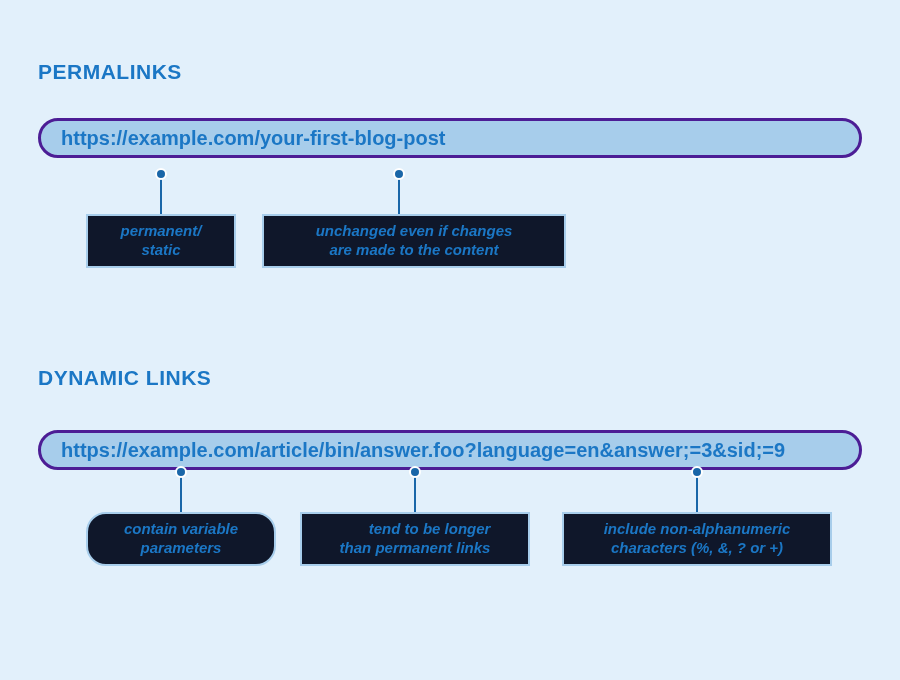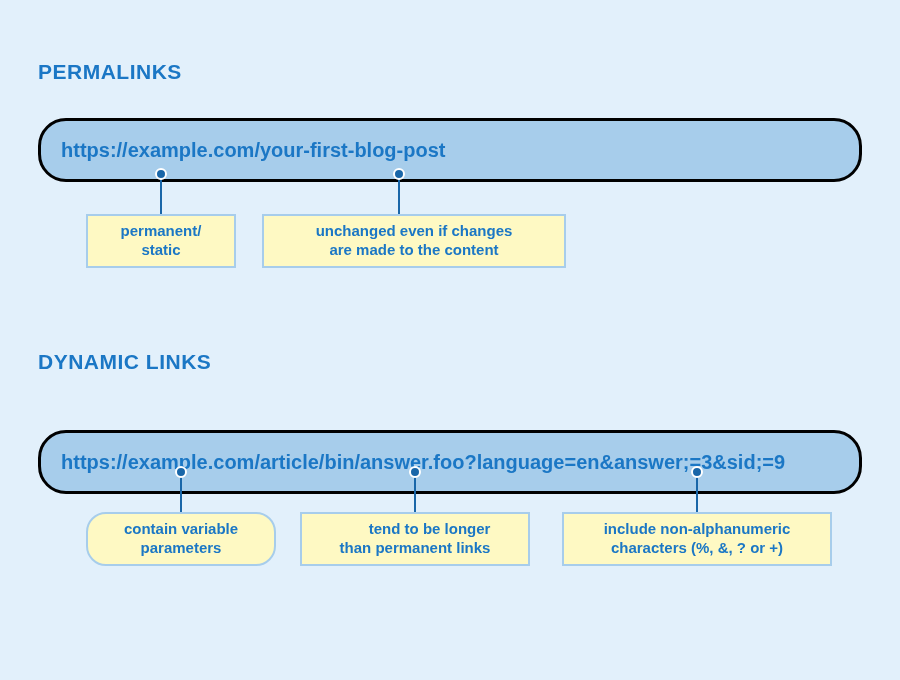--- a/index.html
+++ b/index.html
@@ -14,43 +14,44 @@
   .section-title {
     position: absolute;
     font-size: 21px;
     font-weight: 700;
     letter-spacing: 0.5px;
     color: #1b77c5;
   }
   .url-pill {
     position: absolute;
     background: #a7cdeb;
-    border: 3px solid #000000;
+    border: 3px solid #4c1d95;
     border-radius: 28px;
     display: flex;
     align-items: center;
     padding: 0 20px;
     font-size: 20px;
     font-weight: 700;
     color: #1b77c5;
-    height: 64px;
+    height: 40px;
   }
   .annotation-box {
     position: absolute;
-    background: #fef9c3;
+    background: #0f172a;
     border: 2px solid #a7cdeb;
     text-align: center;
     font-size: 15px;
     font-weight: 600;
     color: #1b77c5;
     display: flex;
     align-items: center;
     justify-content: center;
     padding: 8px 10px;
     line-height: 1.25;
+    font-style: italic;
   }
   .connector {
     position: absolute;
     width: 2px;
     background: #1966a8;
   }
   .connector-dot {
     position: absolute;
     width: 12px;
     height: 12px;
@@ -74,21 +75,21 @@
 <div class="connector" style="left:160px; top:174px; height:40px;">
   <div class="connector-dot"></div>
 </div>
 <div class="annotation-box" style="left:86px; top:214px; width:150px; height:54px;">permanent/<br>static</div>
 
 <div class="connector" style="left:398px; top:174px; height:40px;">
   <div class="connector-dot"></div>
 </div>
 <div class="annotation-box" style="left:262px; top:214px; width:304px; height:54px;">unchanged even if changes<br>are made to the content</div>
 
-<div class="section-title" style="left:38px; top:350px;">DYNAMIC LINKS</div>
+<div class="section-title" style="left:38px; top:366px;">DYNAMIC LINKS</div>
 
 <div class="url-pill" style="left:38px; top:430px; width:824px;">
   <span>https://example.com/article/bin/answer.foo?language=en&amp;answer;=3&amp;sid;=9</span>
 </div>
 
 <div class="connector" style="left:180px; top:472px; height:40px;">
   <div class="connector-dot"></div>
 </div>
 <div class="annotation-box" style="left:86px; top:512px; width:190px; height:54px;border-radius:20px;">contain variable<br>parameters</div>
 

